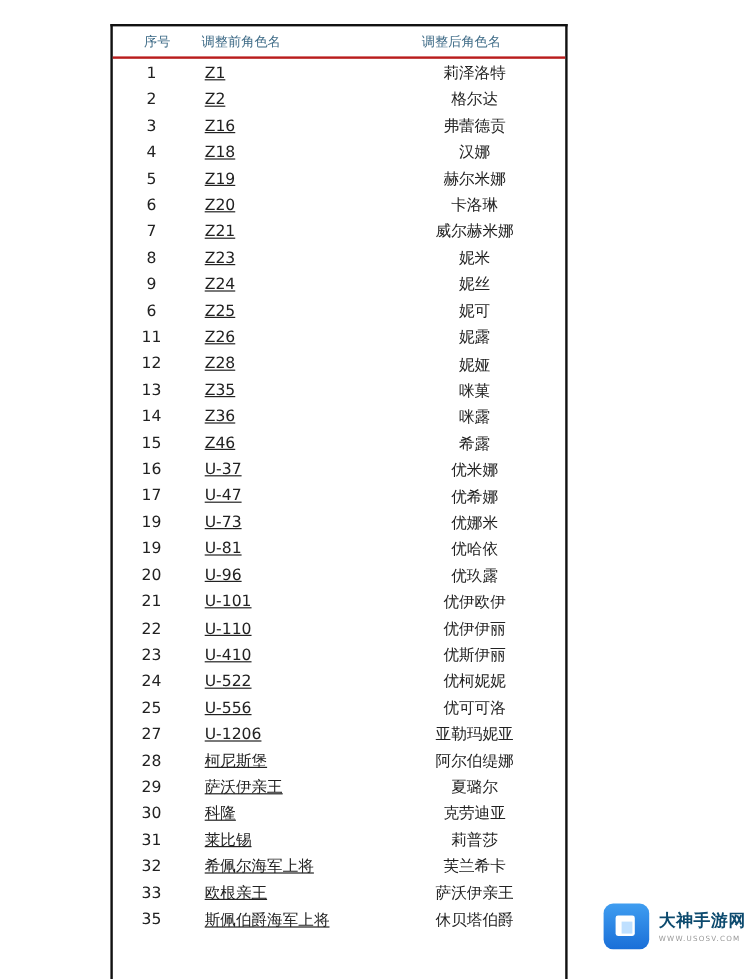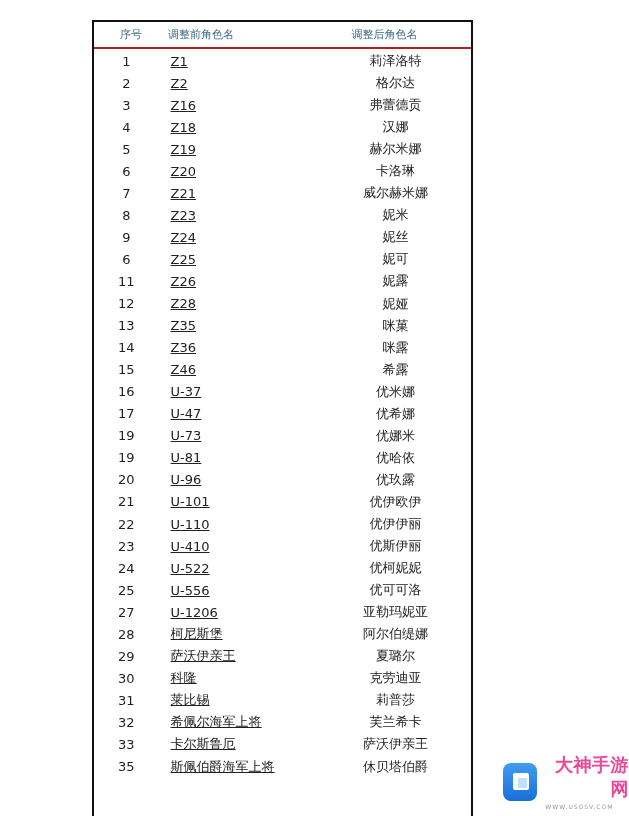--- a/index.html
+++ b/index.html
@@ -81,25 +81,24 @@
       width: 9px;
       height: 10px;
       background: #bfe0ff;
     }
     .wm-text {
       margin-left: 8px;
       display: flex;
       flex-direction: column;
     }
     .wm-title {
-      font-size: 18px;
+      font-size: 14px;
       font-weight: bold;
-      color: #ec4899;
+      color: #0c4a6e;
       letter-spacing: 0.5px;
-      text-align: right;
     }
     .wm-url {
       font-size: 6px;
       color: #999;
       letter-spacing: 1px;
       margin-top: 2px;
     }
   </style>
 </head>
 <body>
@@ -261,21 +260,21 @@
         <div class="col-before">莱比锡</div>
         <div class="col-after">莉普莎</div>
       </div>
       <div class="row">
         <div class="col-idx">32</div>
         <div class="col-before">希佩尔海军上将</div>
         <div class="col-after">芙兰希卡</div>
       </div>
       <div class="row">
         <div class="col-idx">33</div>
-        <div class="col-before">卡尔斯鲁厄</div>
+        <div class="col-before">欧根亲王</div>
         <div class="col-after">萨沃伊亲王</div>
       </div>
       <div class="row">
         <div class="col-idx">35</div>
         <div class="col-before">斯佩伯爵海军上将</div>
         <div class="col-after">休贝塔伯爵</div>
       </div>
     </div>
 </div>
 

